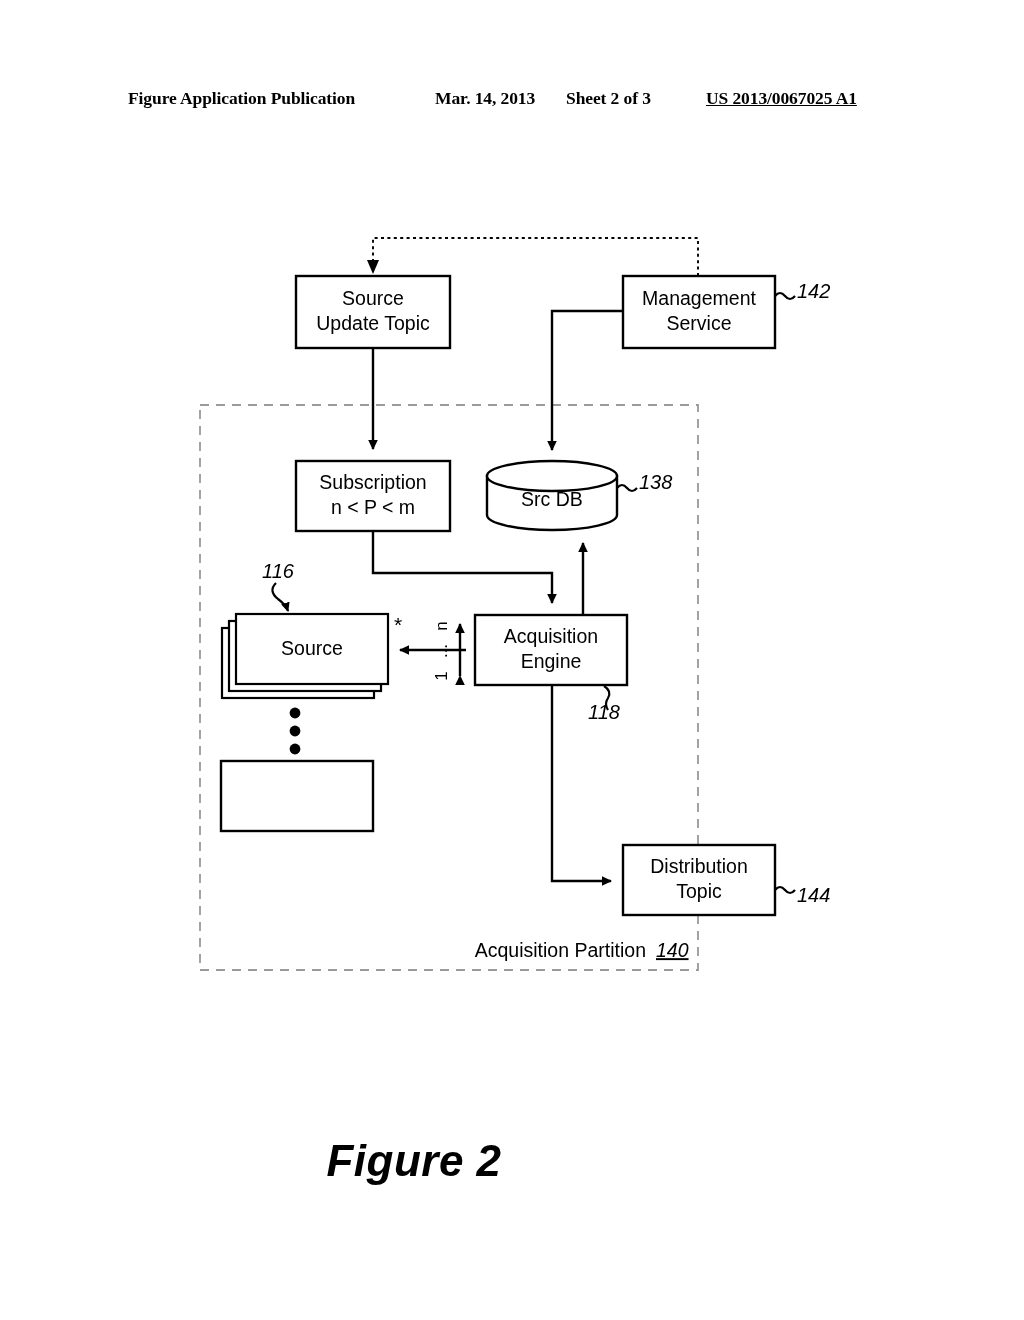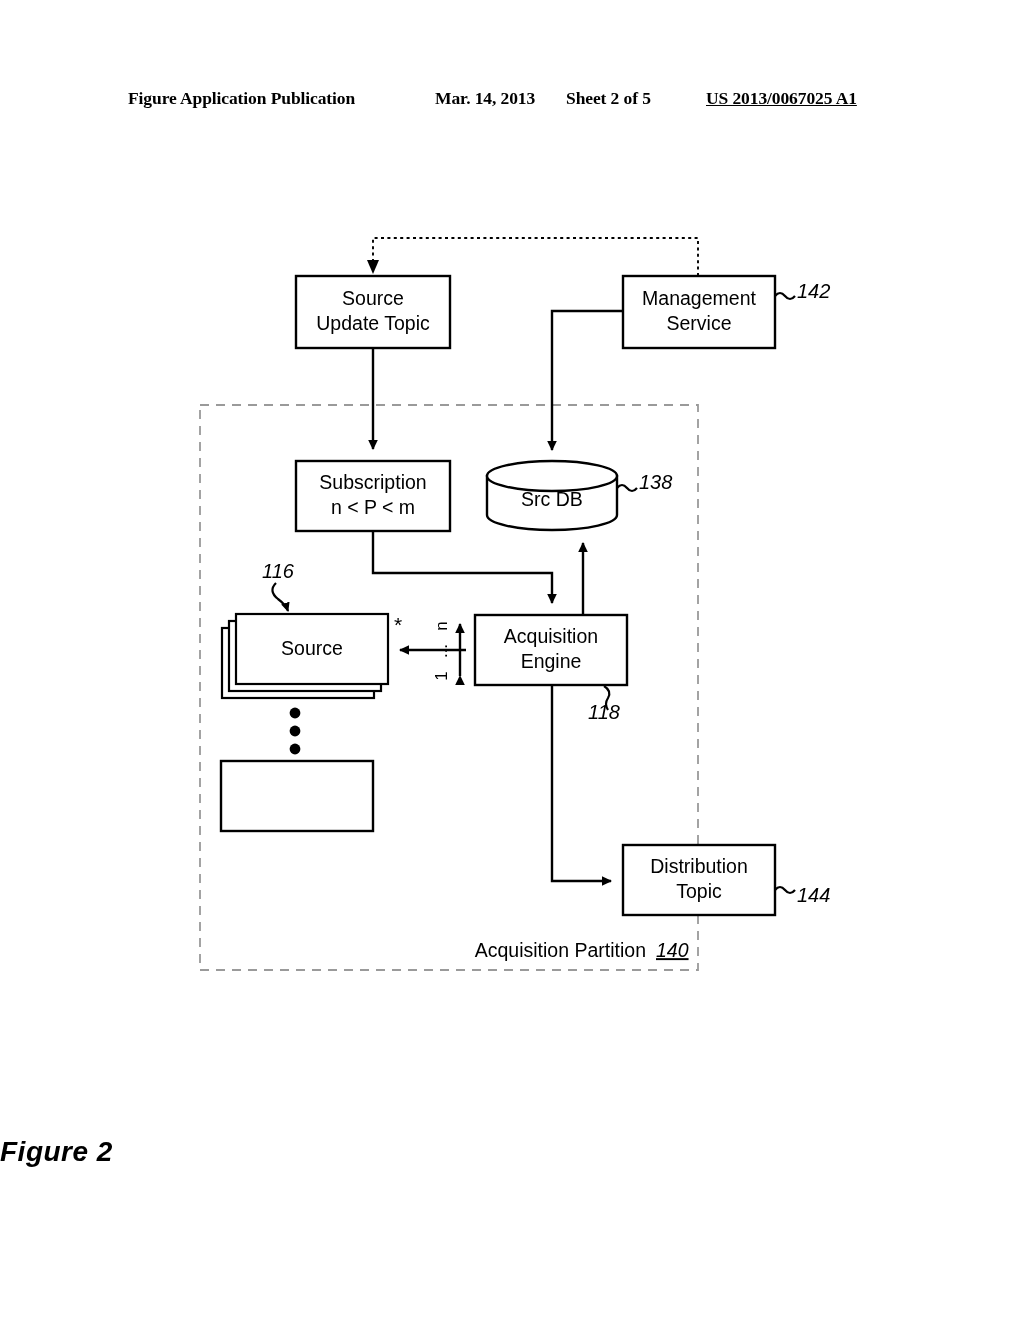--- a/index.html
+++ b/index.html
@@ -34,25 +34,25 @@
   .hdr-date  { position: absolute; left: 428px;  top: 0; margin-left: 7px; }
   .hdr-sheet { position: absolute; left: 566px;  top: 0; }
   .hdr-num   { position: absolute; left: 706px;  top: 0; text-decoration: underline; }
 
   
   .fig-caption {
     position: absolute;
     left: 0;
     top: 1136px;
     width: 828px;
-    text-align: left;
+    text-align: center;
     font-family: "Liberation Sans", sans-serif;
     font-weight: bold;
     font-style: italic;
-    font-size: 28px;
+    font-size: 44px;
     letter-spacing: 0.5px;
   }
 
   
   #diagram {
     position: absolute;
     left: 0;
     top: 0;
     width: 1024px;
     height: 1320px;
@@ -130,21 +130,21 @@
   .dot {
     fill: #000000;
   }
 </style>
 </head>
 <body>
 
 <div class="page-header">
   <span class="hdr-pub">Figure Application Publication</span>
   <span class="hdr-date">Mar. 14, 2013</span>
-  <span class="hdr-sheet">Sheet 2 of 5</span>
+  <span class="hdr-sheet">Sheet 2 of 3</span>
   <span class="hdr-num">US 2013/0067025 A1</span>
 </div>
 
 <svg id="diagram" viewBox="0 0 1024 1320">
   <defs>
     <marker id="arrowSolid" markerWidth="11" markerHeight="11" refX="9.2" refY="5.5" orient="auto" markerUnits="userSpaceOnUse">
       <path d="M0,0.6 L10.2,5.5 L0,10.4 Z" fill="#000000"></path>
     </marker>
     <marker id="arrowSolidSm" markerWidth="10" markerHeight="10" refX="8.4" refY="5" orient="auto" markerUnits="userSpaceOnUse">
       <path d="M0,0.6 L9.4,5 L0,9.4 Z" fill="#000000"></path>

